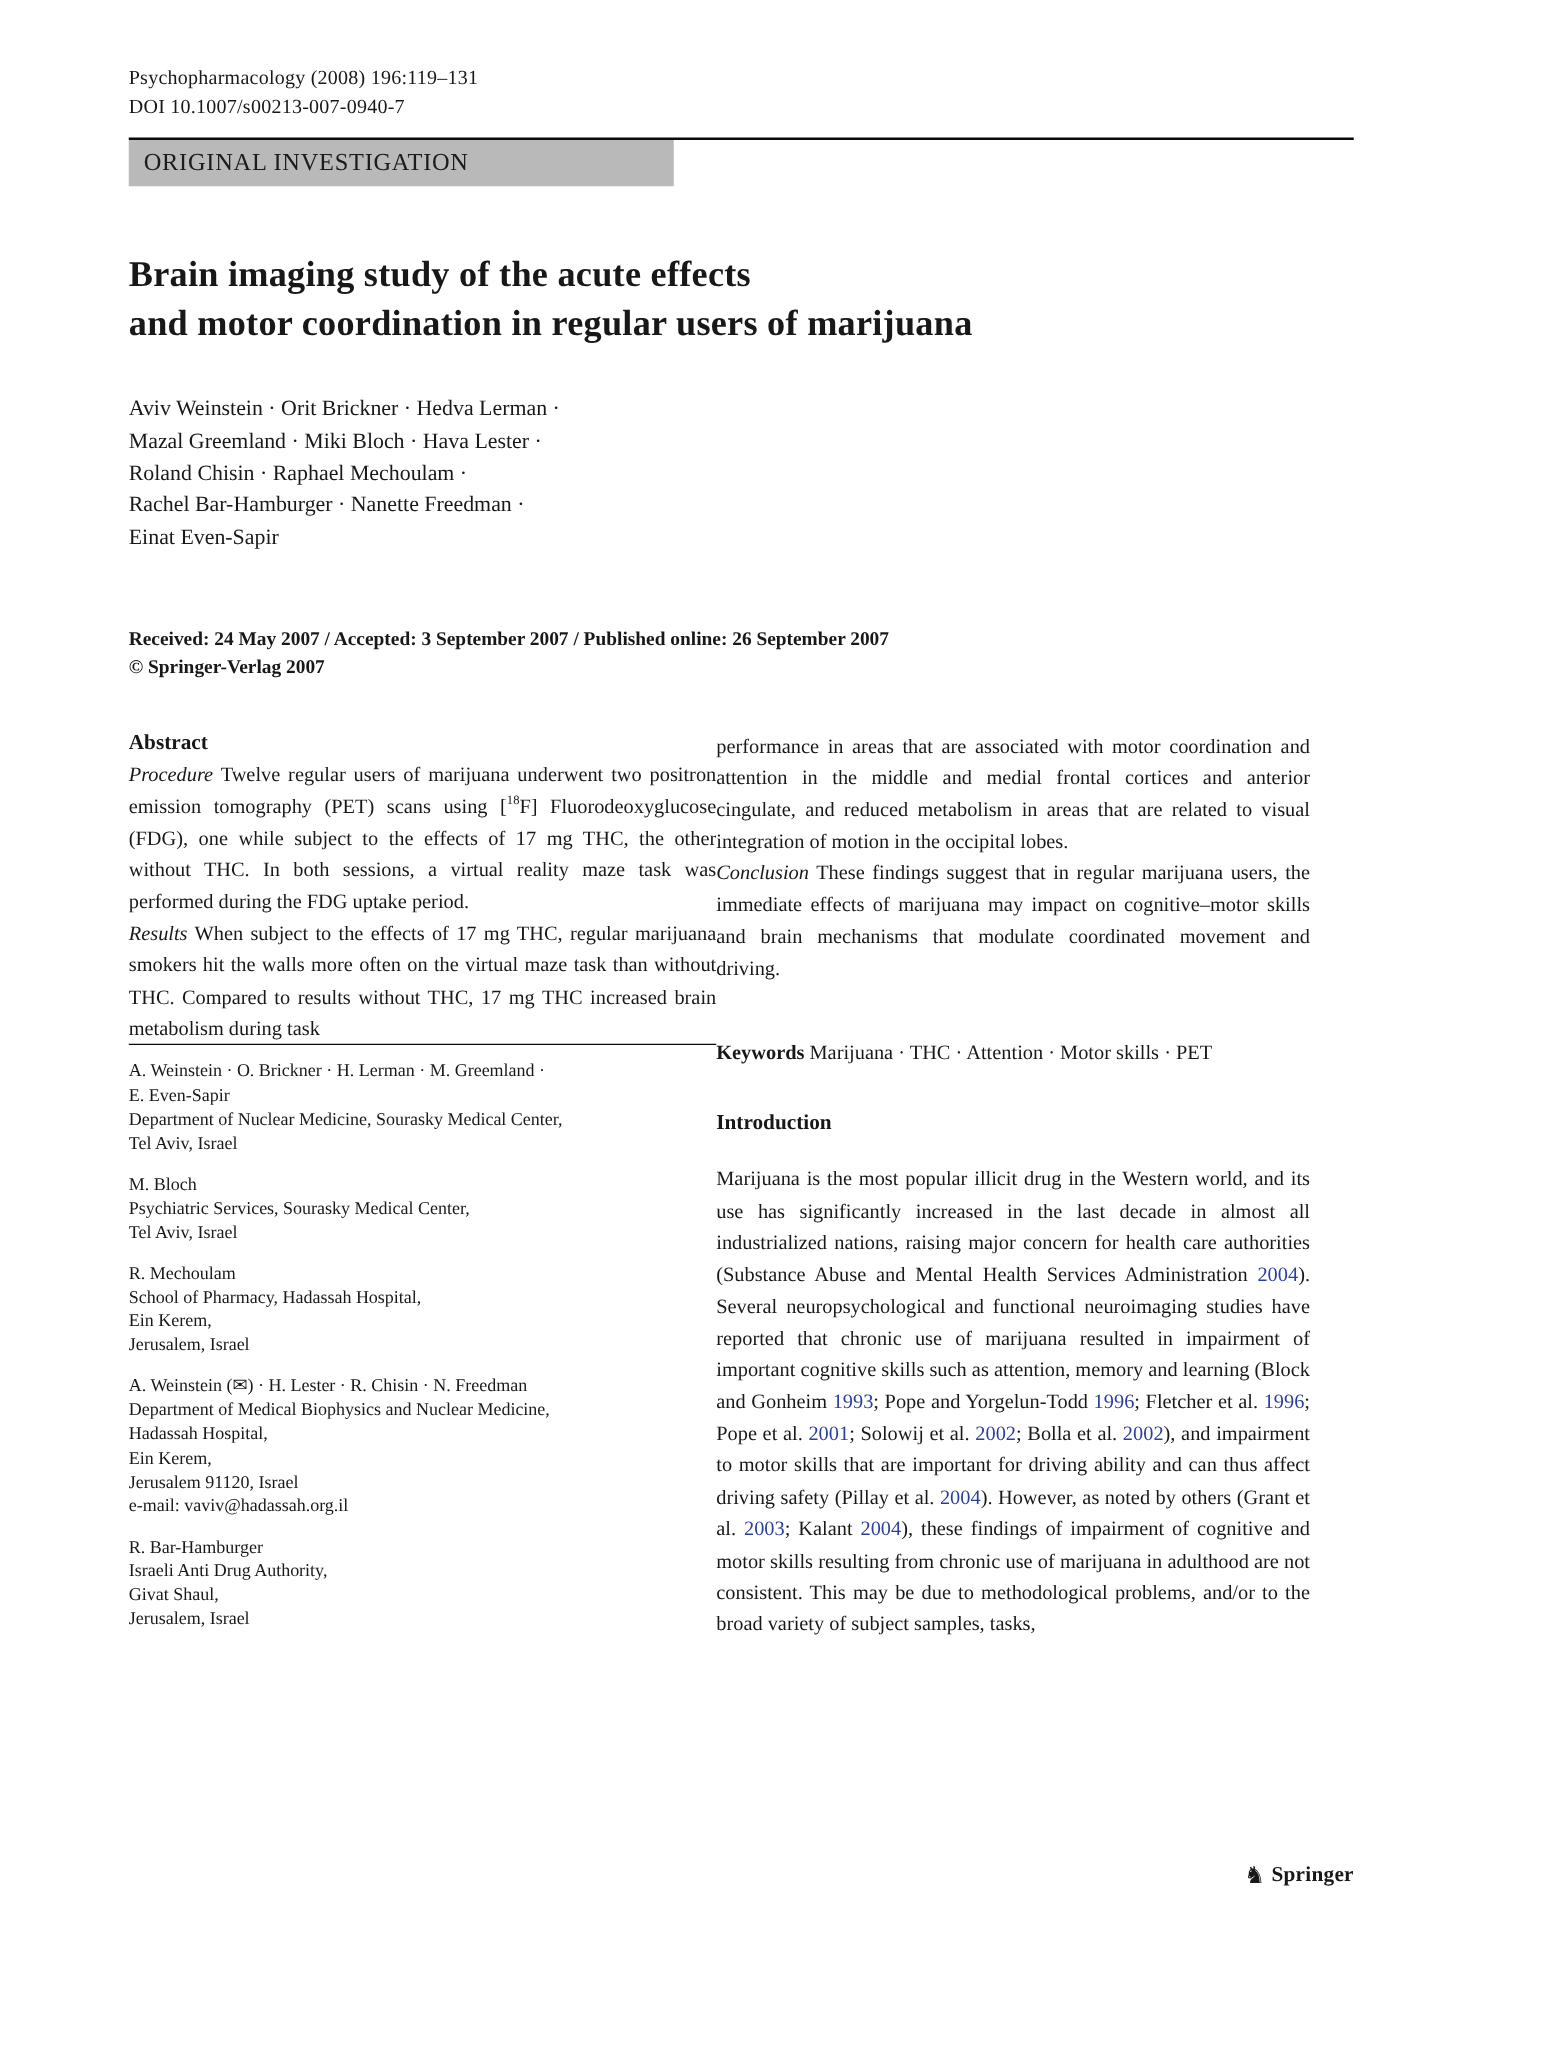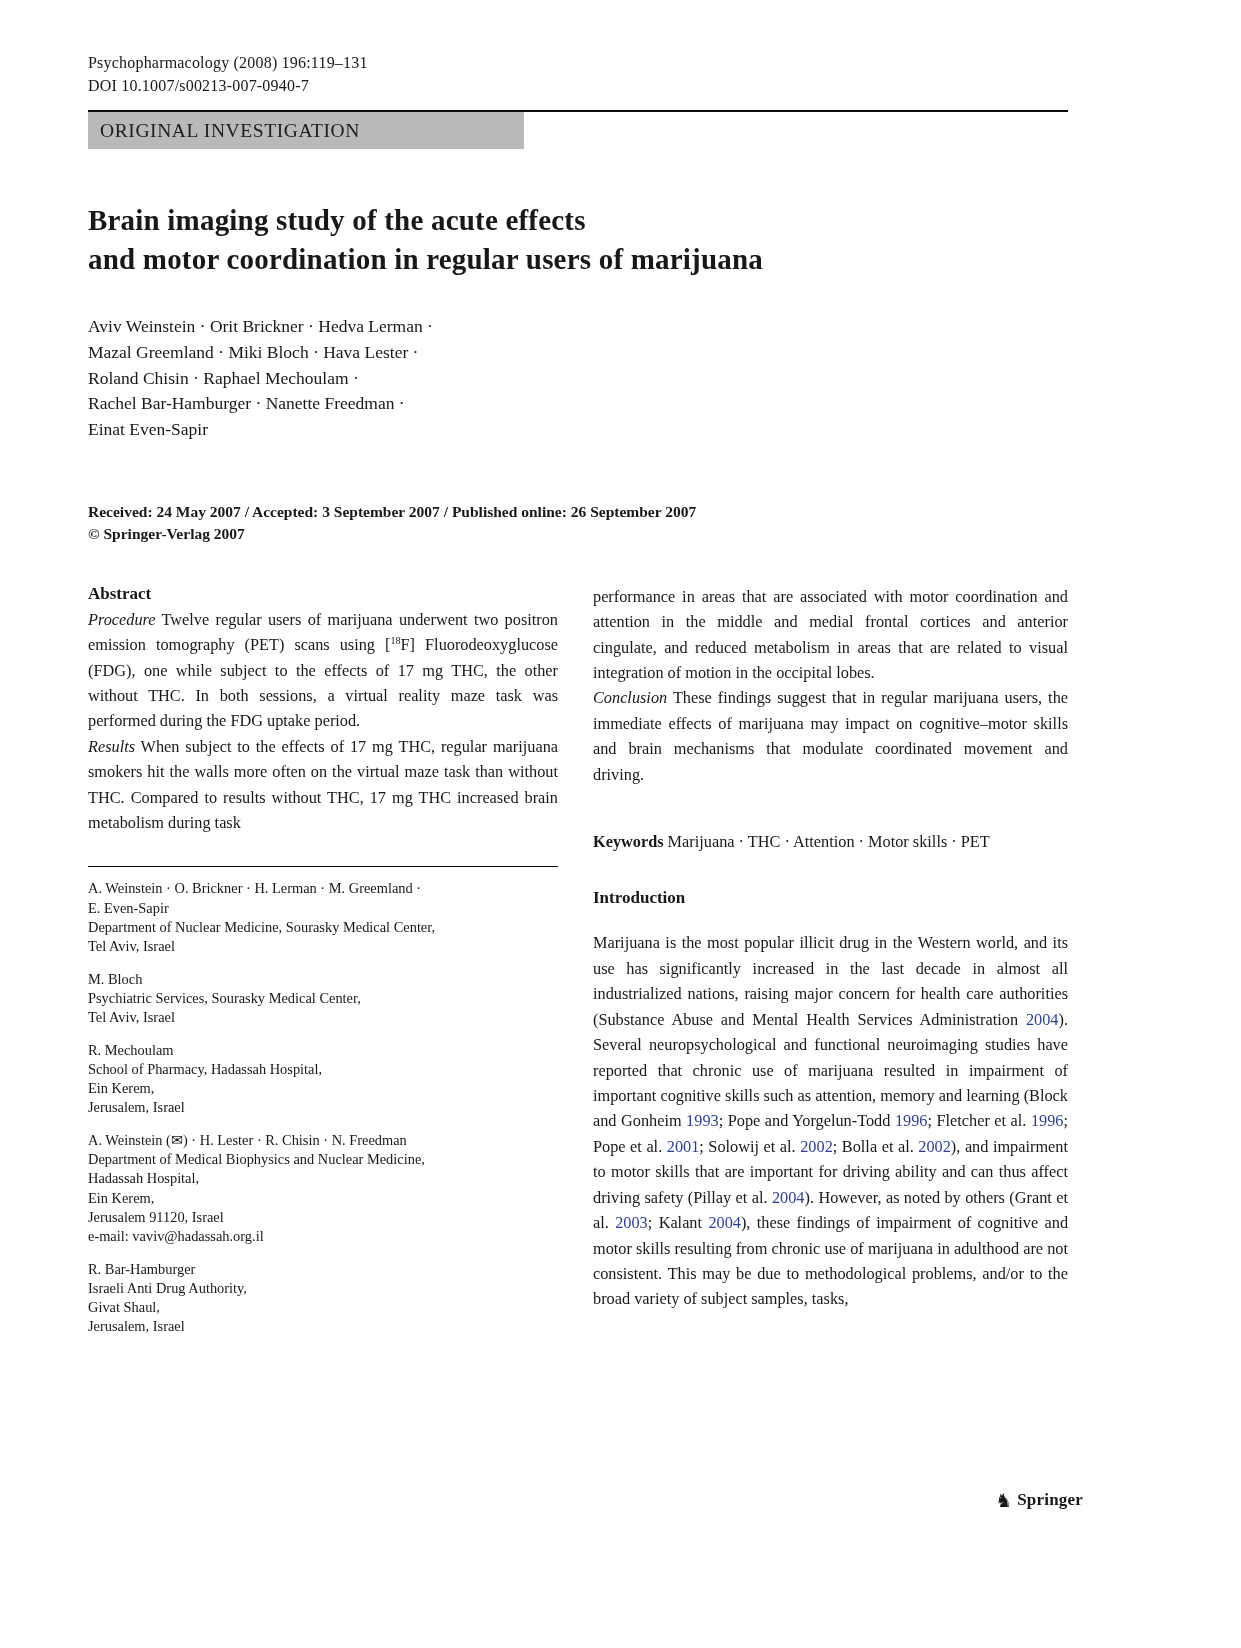--- a/index.html
+++ b/index.html
@@ -8,21 +8,21 @@
     position: relative;
     width: 1241px;
     height: 1648px;
     background: #ffffff;
     font-family: "Liberation Serif", "DejaVu Serif", serif;
     color: #181818;
     overflow: hidden;
   }
   .content {
     position: absolute;
-    left: 88px;
+    left: 103px;
     top: 54px;
     width: 980px;
   }
   .journal-line { font-size: 16px; letter-spacing: 0.2px; }
   .doi-line { font-size: 16px; margin-top: 5px; letter-spacing: 0.2px; }
   .header-rule { border: none; border-top: 2.5px solid #0a0a0a; margin-top: 15px; width: 100%; }
   .section-banner {
     width: 436px;
     height: 37px;
     background: #b9b9b9;
@@ -45,39 +45,38 @@
     margin-top: 36px;
     font-size: 17.5px;
     font-weight: normal;
     line-height: 1.47;
     white-space: pre-line;
   }
   .dates { margin-top: 58px; font-size: 15.5px; line-height: 1.45; font-weight: bold; }
   .columns {
     margin-top: 38px;
     display: flex;
-    gap: 35px;
   }
   .col-left { width: 470px; flex: 0 0 470px; }
   .col-right { width: 475px; flex: 0 0 475px; }
   .body-text {
     font-size: 16.3px;
     line-height: 1.56;
     text-align: justify;
   }
   .section-heading { font-size: 17px; font-weight: bold; margin-bottom: 3px; }
   .intro-heading { font-size: 17px; font-weight: bold; margin-top: 34px; }
   .keywords-line { margin-top: 42px; }
   .intro-paragraph { margin-top: 22px; }
   .italic { font-style: italic; }
   .bold { font-weight: bold; }
   .sup { vertical-align: super; font-size: 0.62em; line-height: 0; }
   .link { color: #2c3e9c; cursor: pointer; }
   .footnotes {
-    margin-top: 31px;
+    margin-top: 0;
     border-top: 1.5px solid #0a0a0a;
     padding-top: 12px;
     font-size: 14.4px;
     line-height: 1.34;
   }
   .affil-block { white-space: pre-line; margin-bottom: 13px; }
   .affil-block:last-child { margin-bottom: 0; }
   .springer-footer {
     position: absolute;
     top: 1490px;

